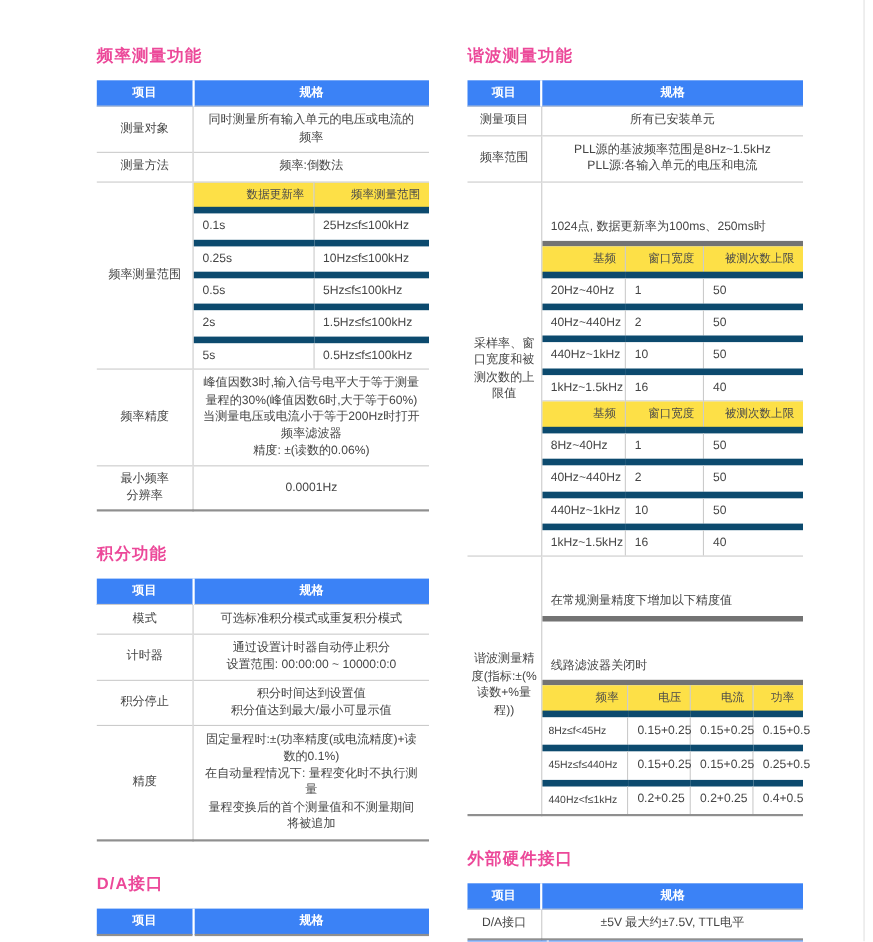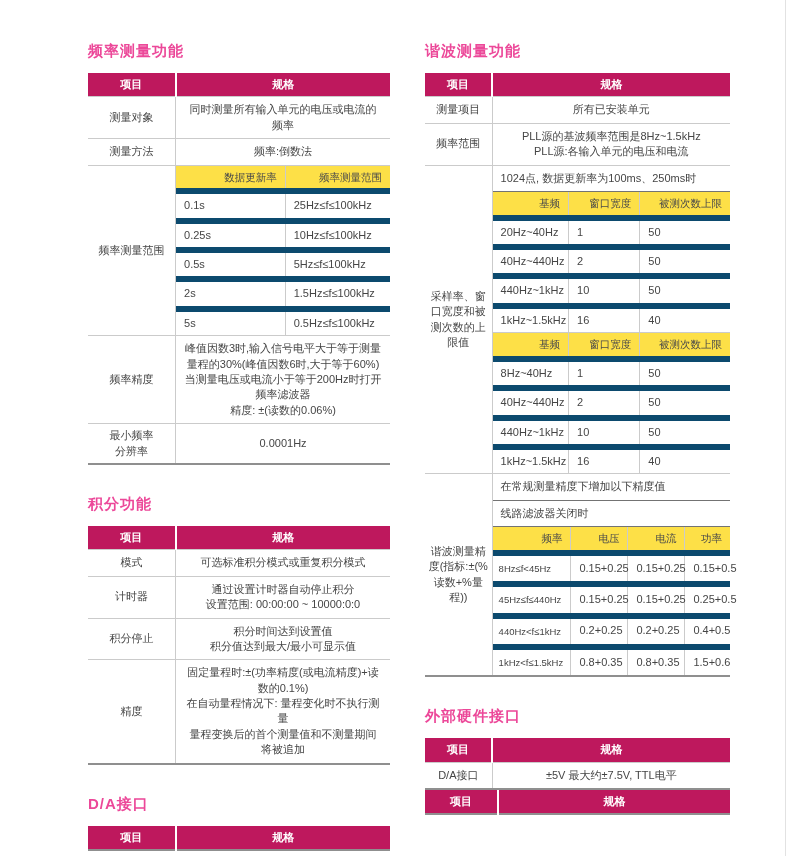--- a/index.html
+++ b/index.html
@@ -24,21 +24,21 @@
     letter-spacing: 1px; margin: 10px 0 12px 0;
   }
   .section + .section .section-title { margin-top: 28px; }
 
   table.spec {
     width: 100%; border-collapse: collapse; table-layout: fixed;
     border-bottom: 2px solid #8f8f8f;
     font-size: 11px;
   }
   table.spec th.gh {
-    background: #be185d; color: #ffffff; font-weight: bold;
+    background: #3b82f6; color: #ffffff; font-weight: bold;
     padding: 4px 6px; font-size: 11px; text-align: center;
   }
   table.spec th.gh.first { border-right: 2px solid #ffffff; }
   table.spec > tbody > tr > td { border-top: 1px solid #cbcbcb; vertical-align: middle; }
   td.lbl {
     text-align: center; padding: 4px 2px; border-right: 1px solid #cbcbcb;
     white-space: pre-line;
   }
   td.val { padding: 5px 8px; text-align: center; white-space: pre-line; }
   td.wrap { padding: 0; }
@@ -47,21 +47,21 @@
   table.sub td, table.sub th { padding: 4px 8px; }
   table.sub tr + tr td { border-top: 6px solid #0c4a6e; }
   table.sub th {
     background: #fde047; font-weight: normal; text-align: right;
     font-size: 10.5px; color: #4a4a4a;
   }
   table.sub th + th, table.sub td + td { border-left: 1px solid #cbcbcb; }
   table.sub td { text-align: left; }
   table.sub.divider { border-bottom: 1px solid #cbcbcb; }
 
-  .sub-note { padding: 5px 8px; border-bottom: 1px solid #737373; }
+  .sub-note { padding: 5px 8px; border-bottom: 5px solid #737373; margin-top: 28px; }
   table.sub.acc td:first-child { font-size: 9.5px; padding: 6px 4px 6px 6px; }
 </style>
 </head>
 <body>
 
 <div class="page-edge"></div>
 
 <div class="col col-left">
 
   <div class="section">
@@ -317,26 +317,20 @@
                   <td>0.15+0.25</td>
                   <td>0.15+0.25</td>
                   <td>0.25+0.5</td>
                 </tr>
                 <tr>
                   <td>440Hz&lt;f≤1kHz</td>
                   <td>0.2+0.25</td>
                   <td>0.2+0.25</td>
                   <td>0.4+0.5</td>
                 </tr>
-                <tr>
-                  <td>1kHz&lt;f≤1.5kHz</td>
-                  <td>0.8+0.35</td>
-                  <td>0.8+0.35</td>
-                  <td>1.5+0.6</td>
-                </tr>
               </tbody>
             </table>
           </td>
         </tr>
       </tbody>
     </table>
   </div>
 
   <div class="section">
     <div class="section-title">外部硬件接口</div>

